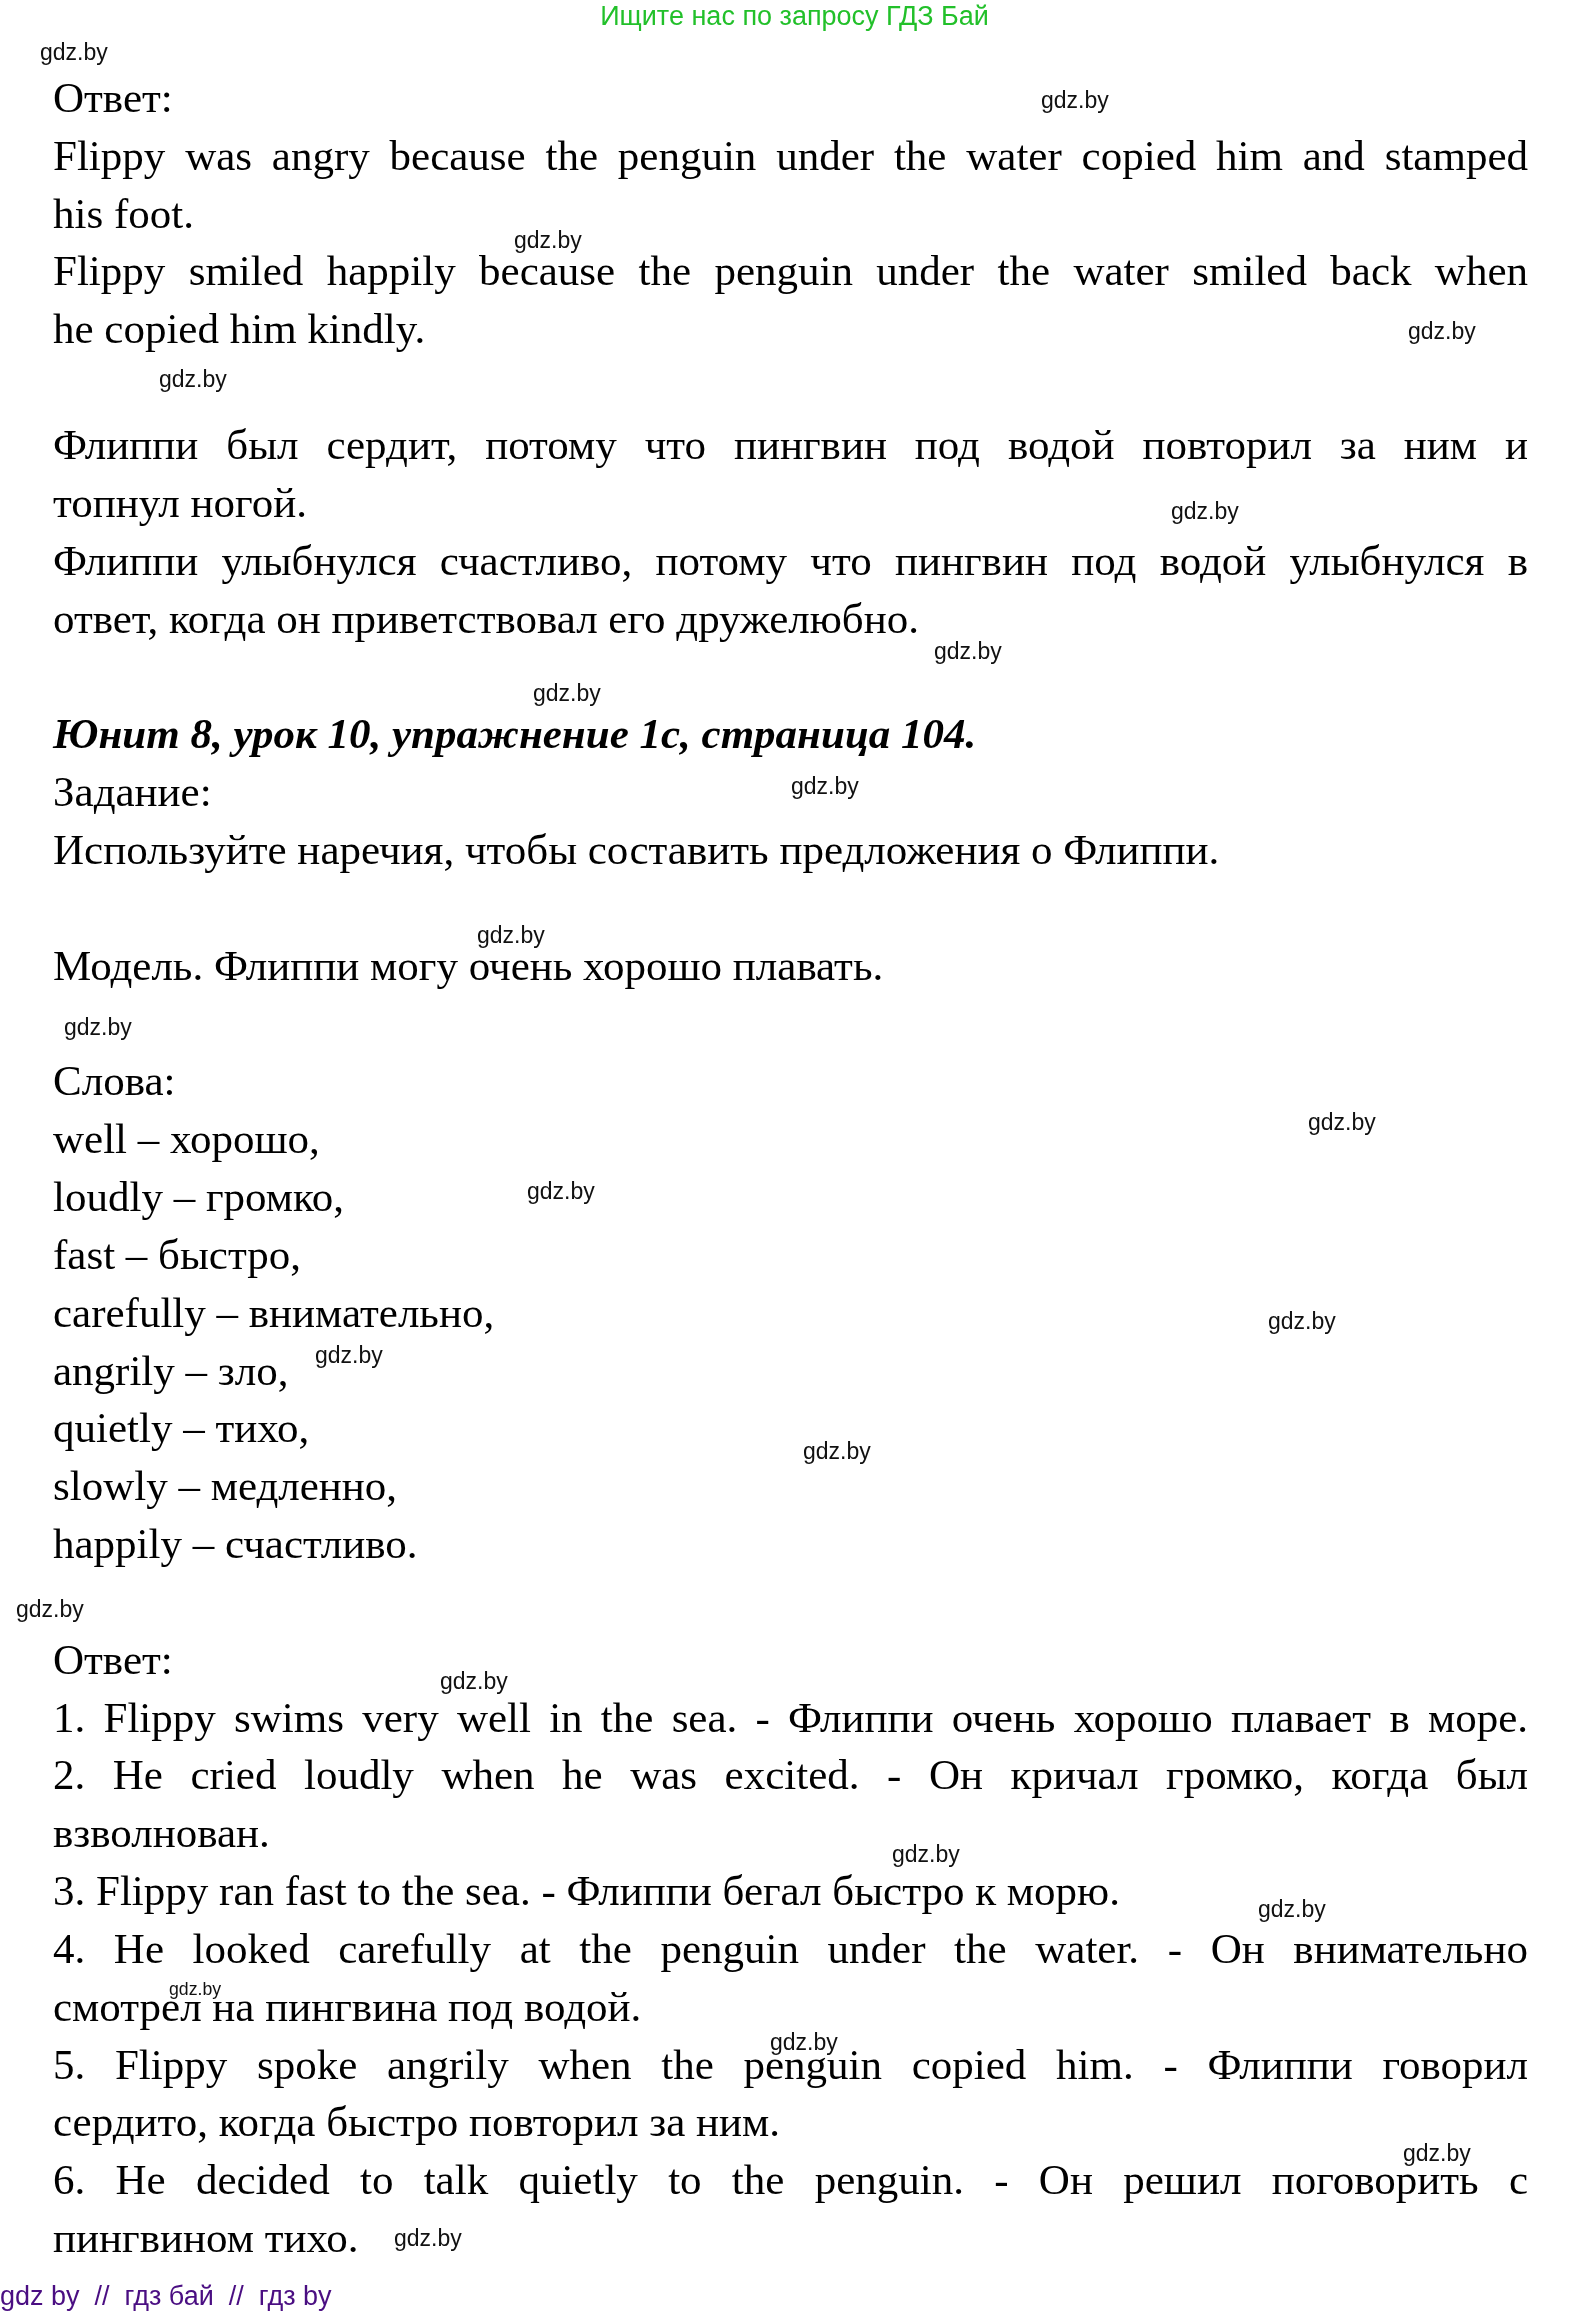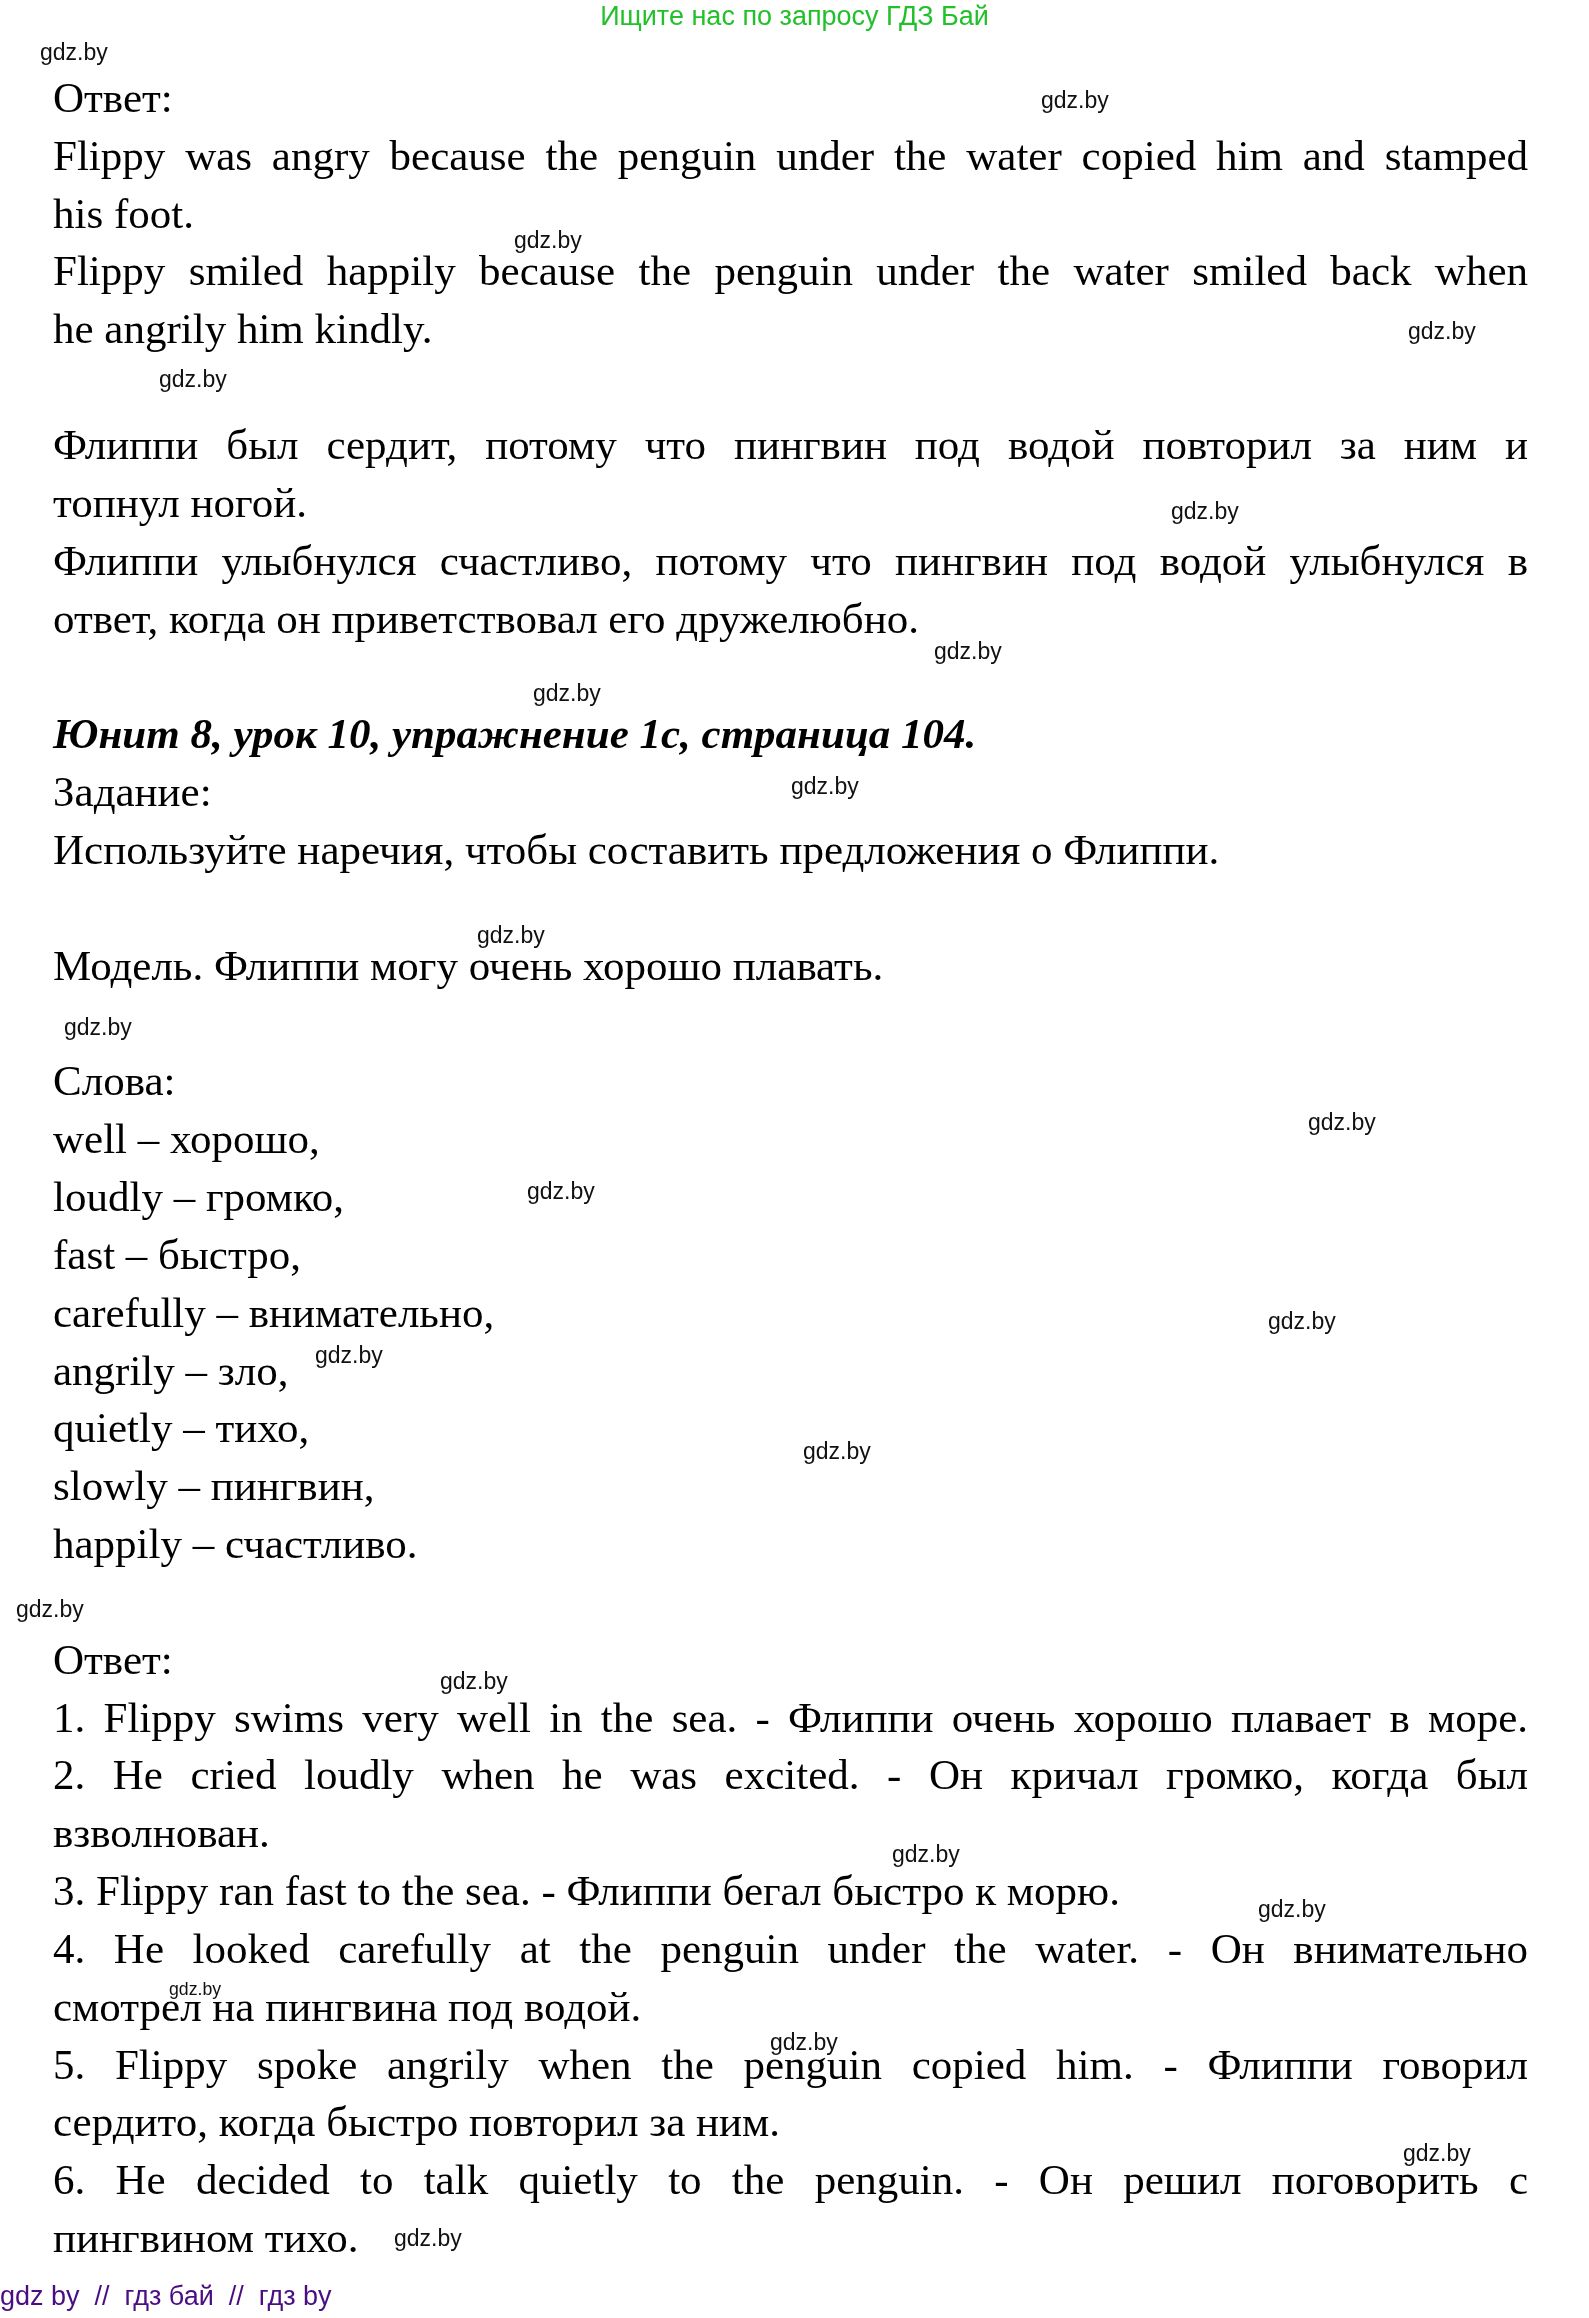--- a/index.html
+++ b/index.html
@@ -17,40 +17,40 @@
 </style>
 </head>
 <body>
 
 <div class="hdr">Ищите нас по запросу ГДЗ Бай</div>
 
 <div class="ln" style="top:74px">Ответ:</div>
 <div class="ln just" style="top:132px">Flippy was angry because the penguin under the water copied him and stamped</div>
 <div class="ln" style="top:190px">his foot.</div>
 <div class="ln just" style="top:247px">Flippy smiled happily because the penguin under the water smiled back when</div>
-<div class="ln" style="top:305px">he angrily him kindly.</div>
+<div class="ln" style="top:305px">he copied him kindly.</div>
 
 <div class="ln just" style="top:421px">Флиппи был сердит, потому что пингвин под водой повторил за ним и</div>
 <div class="ln" style="top:479px">топнул ногой.</div>
 <div class="ln just" style="top:537px">Флиппи улыбнулся счастливо, потому что пингвин под водой улыбнулся в</div>
 <div class="ln" style="top:595px">ответ, когда он приветствовал его дружелюбно.</div>
 
 <div class="ln bold" style="top:710px">Юнит 8, урок 10, упражнение 1c, страница 104.</div>
 <div class="ln" style="top:768px">Задание:</div>
 <div class="ln" style="top:826px">Используйте наречия, чтобы составить предложения о Флиппи.</div>
 <div class="ln" style="top:942px">Модель. Флиппи могу очень хорошо плавать.</div>
 
 <div class="ln" style="top:1057px">Слова:</div>
 <div class="ln" style="top:1115px">well – хорошо,</div>
 <div class="ln" style="top:1173px">loudly – громко,</div>
 <div class="ln" style="top:1231px">fast – быстро,</div>
 <div class="ln" style="top:1289px">carefully – внимательно,</div>
 <div class="ln" style="top:1347px">angrily – зло,</div>
 <div class="ln" style="top:1404px">quietly – тихо,</div>
-<div class="ln" style="top:1462px">slowly – пингвин,</div>
+<div class="ln" style="top:1462px">slowly – медленно,</div>
 <div class="ln" style="top:1520px">happily – счастливо.</div>
 
 <div class="ln" style="top:1636px">Ответ:</div>
 <div class="ln just" style="top:1694px">1. Flippy swims very well in the sea. - Флиппи очень хорошо плавает в море.</div>
 <div class="ln just" style="top:1751px">2. He cried loudly when he was excited. - Он кричал громко, когда был</div>
 <div class="ln" style="top:1809px">взволнован.</div>
 <div class="ln" style="top:1867px">3. Flippy ran fast to the sea. - Флиппи бегал быстро к морю.</div>
 <div class="ln just" style="top:1925px">4. He looked carefully at the penguin under the water. - Он внимательно</div>
 <div class="ln" style="top:1983px">смотрел на пингвина под водой.</div>
 <div class="ln just" style="top:2041px">5. Flippy spoke angrily when the penguin copied him. - Флиппи говорил</div>

